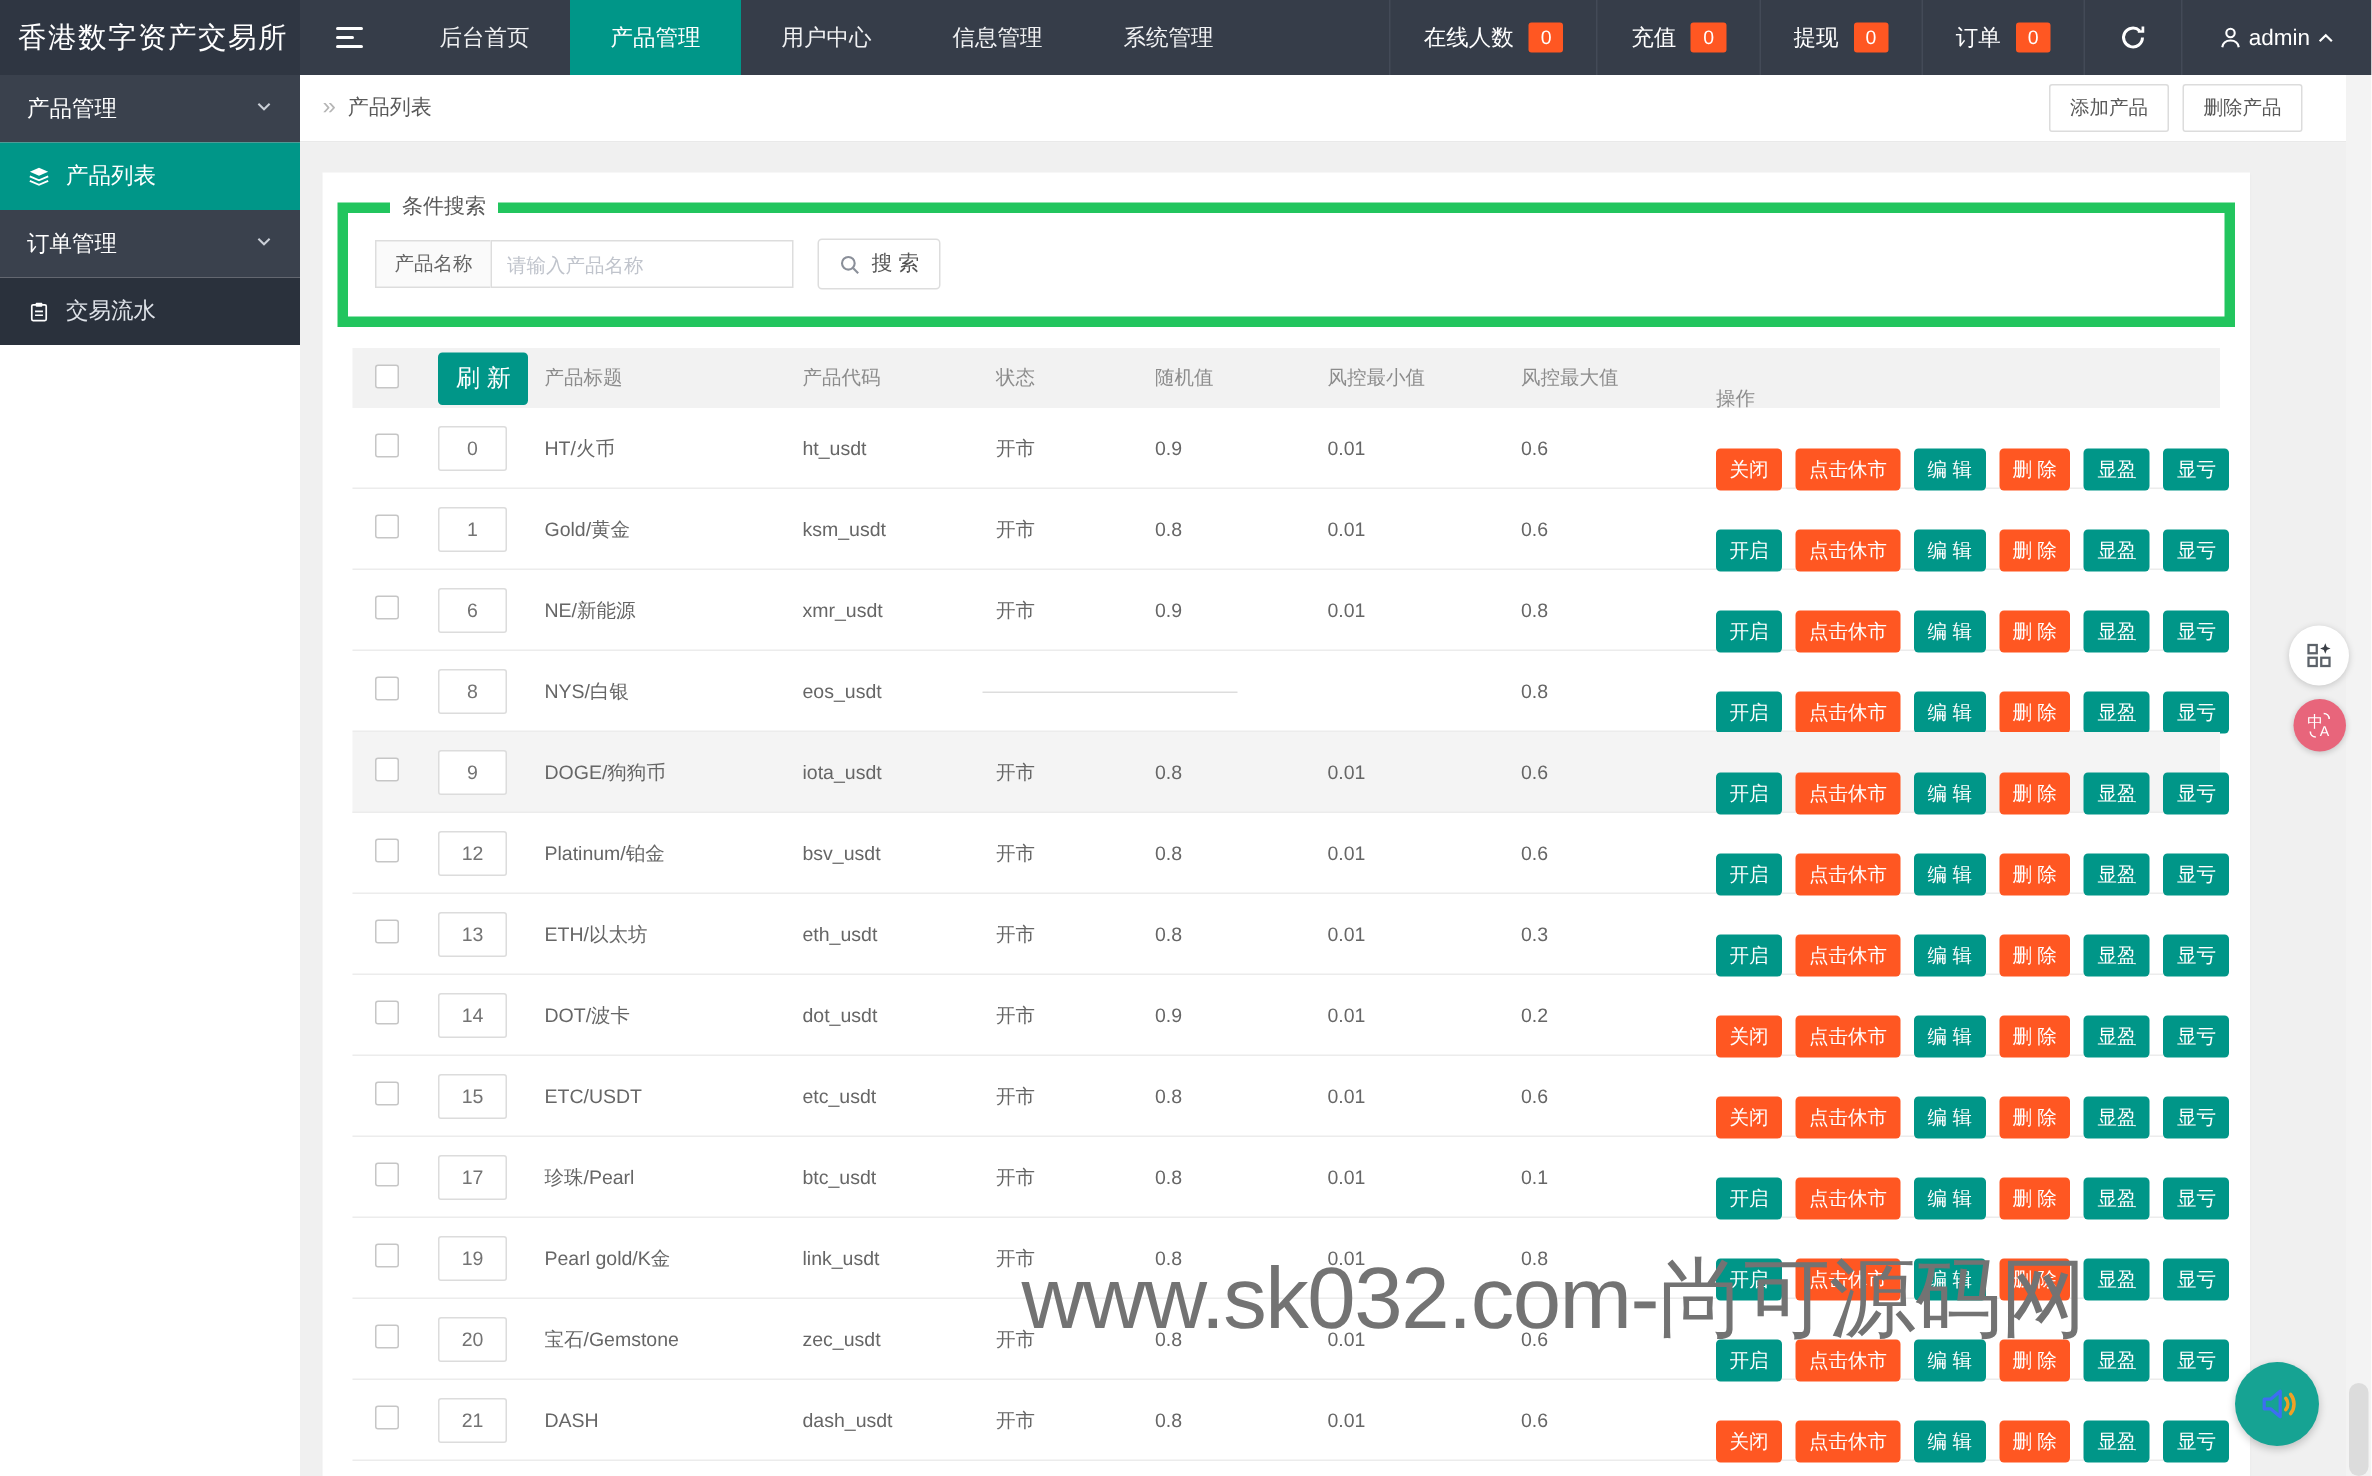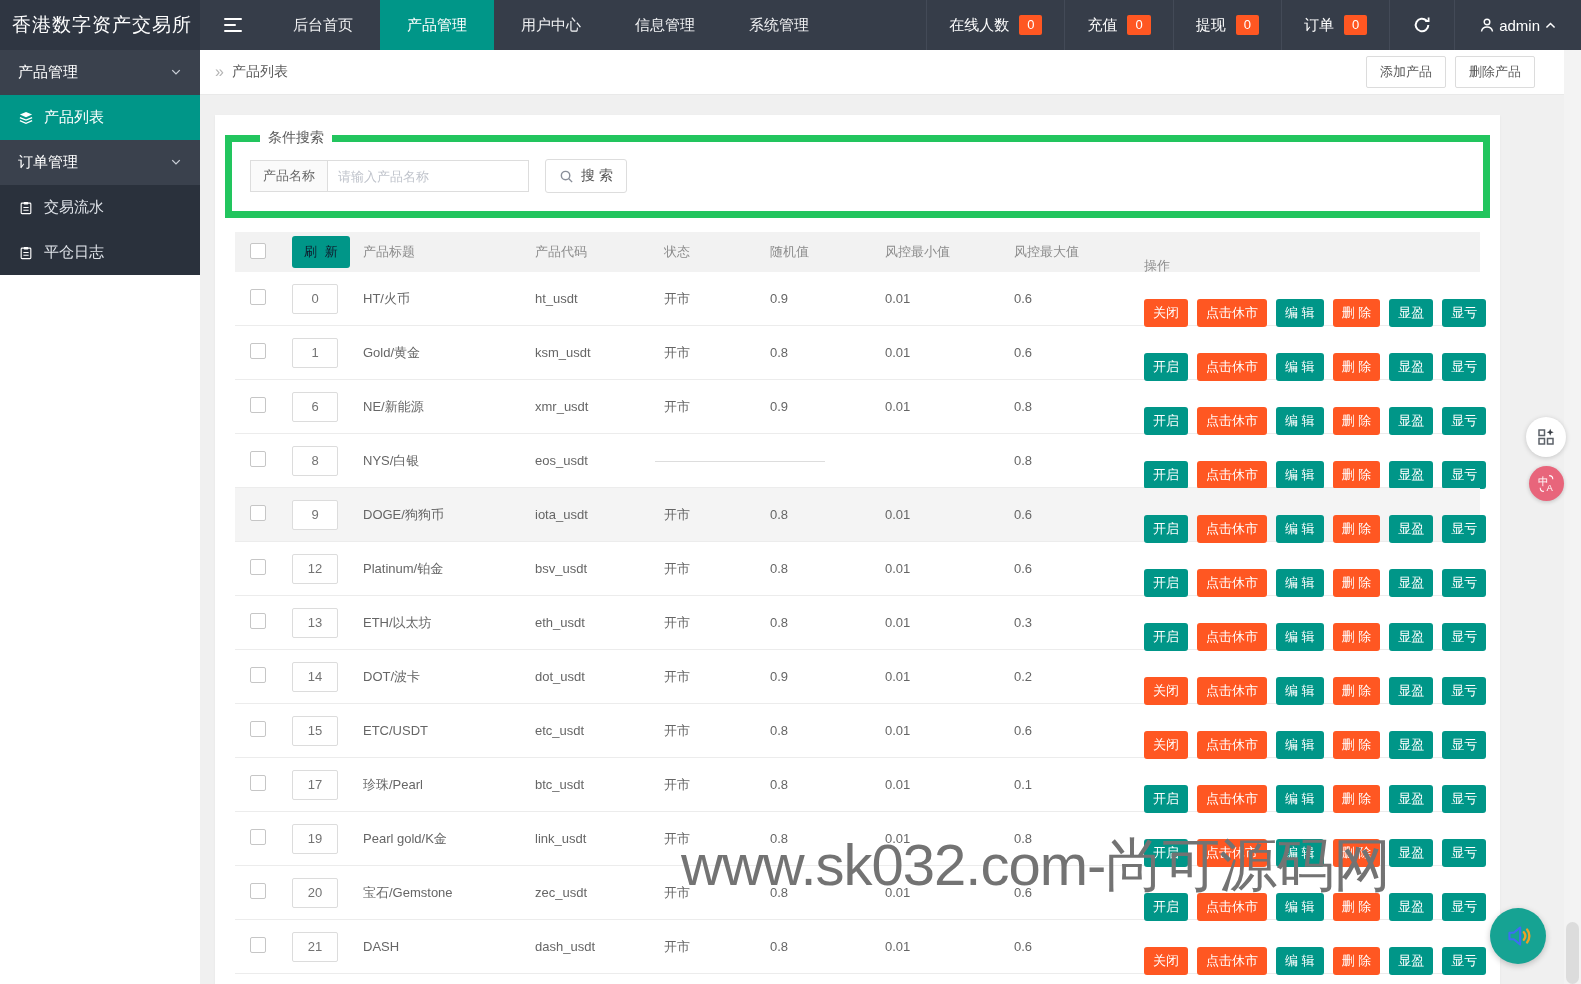--- a/index.html
+++ b/index.html
@@ -75,22 +75,22 @@
   .c-cb{width:40px;padding-left:15px;}
   .c-sort{width:88px;padding-left:17px;}
   .c-title{width:172px;}
   .c-code{width:128px;}
   .c-status{width:105px;padding-left:1px;}
   .c-random{width:116px;padding-left:2px;}
   .c-min{width:128px;padding-left:1px;}
   .c-max{width:132px;padding-left:2px;}
   .c-actions{flex:1;display:flex;align-items:center;margin-top:28px;}
   .checkbox{width:16px;height:16px;border:1px solid #c6c6c6;border-radius:2px;background:#fff;display:inline-block;cursor:pointer;}
-  .refresh-btn{background:var(--teal);color:#0f172a;border:none;border-radius:3px;padding:7px 12px;font-size:13px;cursor:pointer;
-    font-family:Liberation Mono, monospace;}
+  .refresh-btn{background:var(--teal);color:#ffffff;border:none;border-radius:3px;padding:7px 12px;font-size:16px;cursor:pointer;
+    font-family:Liberation Sans, sans-serif;}
   .sort-input{width:46px;height:30px;border:1px solid #dcdcdc;border-radius:2px;text-align:center;
     font-size:13px;color:#737373;outline:none;font-family:"Liberation Sans",sans-serif;}
   .abtn{height:28px;border:none;border-radius:3px;color:#fff;font-size:13px;padding:0 9px;margin-right:9px;
     cursor:pointer;white-space:nowrap;font-family:"Liberation Sans",sans-serif;}
   .abtn.teal{background:var(--teal);}
   .abtn.orange{background:var(--orange);}
   .dash-line{position:absolute;left:420px;top:27px;width:170px;border-top:1px solid #ddd;}
   
   .watermark{position:absolute;left:681px;top:786px;z-index:300;pointer-events:none;
     font-size:58px;font-weight:normal;color:#737373;white-space:nowrap;letter-spacing:-1px;margin-top:41px;}
@@ -186,30 +186,20 @@
     <div class="side-item">
       <span class="side-icon">
         <svg width="14" height="14" viewBox="0 0 16 16">
           <rect x="2.5" y="2.5" width="11" height="12" rx="1" fill="none" stroke="#fff" stroke-width="1.3"></rect>
           <rect x="5.5" y="1" width="5" height="3" rx=".5" fill="#fff"></rect>
           <path d="M5 7.5h6M5 10.5h6" stroke="#fff" stroke-width="1.2"></path>
         </svg>
       </span>
       <span>交易流水</span>
     </div>
-    <div class="side-item">
-      <span class="side-icon">
-        <svg width="14" height="14" viewBox="0 0 16 16">
-          <rect x="2.5" y="2.5" width="11" height="12" rx="1" fill="none" stroke="#fff" stroke-width="1.3"></rect>
-          <rect x="5.5" y="1" width="5" height="3" rx=".5" fill="#fff"></rect>
-          <path d="M5 7.5h6M5 10.5h6" stroke="#fff" stroke-width="1.2"></path>
-        </svg>
-      </span>
-      <span>平仓日志</span>
-    </div>
   </aside>
 
 <div class="main">
   <div class="breadcrumb-bar">
     <span class="bc-arrow">»</span>
     <span class="bc-title">产品列表</span>
     <div class="page-actions">
       <button class="btn-plain">添加产品</button>
       <button class="btn-plain">删除产品</button>
     </div>

